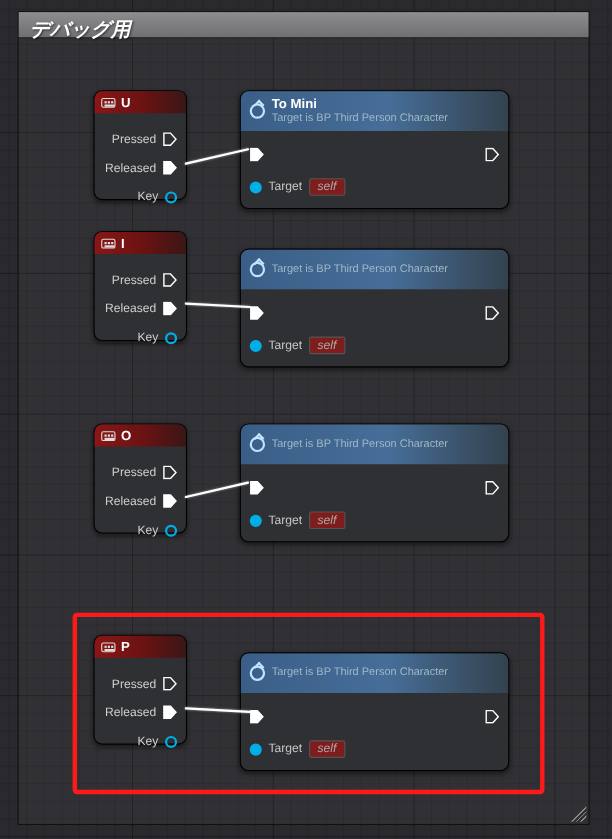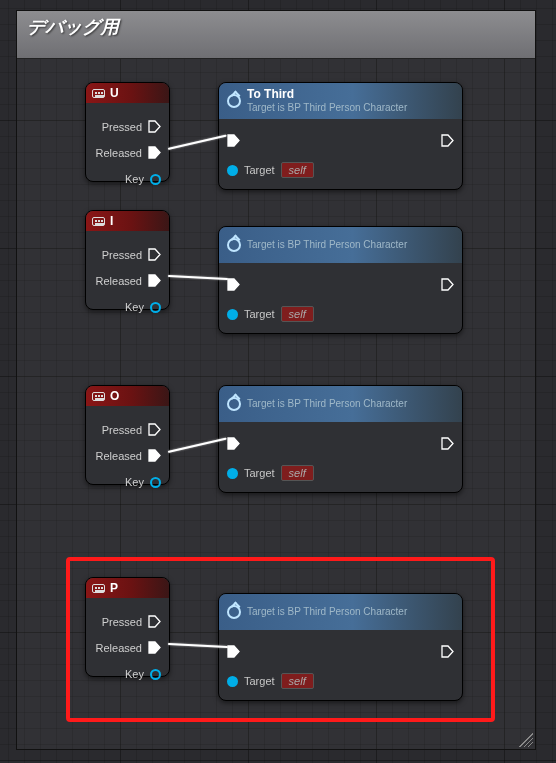--- a/index.html
+++ b/index.html
@@ -25,21 +25,21 @@
       background-position: -8px -8px, -8px -8px, -8px -8px, -8px -8px;
     }
     .comment-box {
       position: absolute;
       left: 16px; top: 10px;
       width: 520px; height: 740px;
       border: 1px solid #111;
       background: rgba(255,255,255,0.035);
     }
     .comment-title {
-      height: 48px;
+      height: 24px;
       background: linear-gradient(#8d8d90,#6f6f73);
       border-bottom: 1px solid #222;
       color: #fff;
       font-size: 18px;
       font-weight: bold;
       padding: 4px 10px;
       text-shadow: 1px 1px 2px rgba(0,0,0,0.6);
       font-style: italic;
     }
     .resize-grip {
@@ -178,21 +178,21 @@
       <span>Key</span>
       <span class="data-pin"></span>
     </div>
   </div>
 </div>
 
 <div class="node func-node" style="left:218px; top:82px;">
   <div class="hdr">
     <span class="fn-icon"></span>
     <div class="titles">
-      <div class="t1">To Third</div>
+      <div class="t1">To Mini</div>
       <div class="t2">Target is BP Third Person Character</div>
     </div>
   </div>
   <div class="body">
     <div class="func-row">
       <div class="left-pins">
         <span class="exec-pin">
             <svg viewBox="0 0 13 13">
               <path d="M1 1 L7 1 L12 6.5 L7 12 L1 12 Z" fill="#fff" stroke="#fff" stroke-width="1.3"></path>
             </svg>

